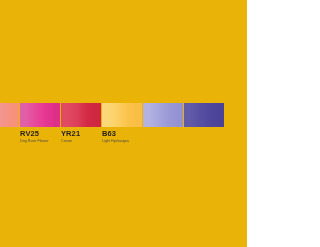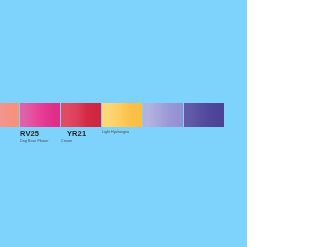--- a/index.html
+++ b/index.html
@@ -15,21 +15,21 @@
     overflow: hidden;
     position: relative;
   }
 
   #swatch-board {
     position: absolute;
     left: 0;
     top: 0;
     width: 247px;
     height: 247px;
-    background: #7dd3fc;
+    background: #eab308;
   }
 
   
   #swatch-strip {
     position: absolute;
     top: 103px;
     left: -21px;
     width: 289px;
     height: 24px;
     display: flex;
@@ -131,24 +131,25 @@
       <span class="label-name" style="color: rgb(74, 74, 74);">Pure Pink</span>
     </div>
 
     <div class="label-cell">
       <span class="label-code" style="color: rgb(35, 31, 32);">RV25</span>
       <span class="label-name" style="color: rgb(74, 74, 74);">Dog Rose Flower</span>
     </div>
 
 
     <div class="label-cell">
-      <span class="label-code" style="color: rgb(35, 31, 32); margin-left: 6px;">YR21</span>
+      <span class="label-code" style="color: rgb(35, 31, 32);">YR21</span>
       <span class="label-name" style="color: rgb(74, 74, 74);">Cream</span>
     </div>
 
     <div class="label-cell">
+      <span class="label-code" style="color: rgb(35, 31, 32);">B63</span>
       <span class="label-name" style="color: rgb(74, 74, 74);">Light Hydrangea</span>
     </div>
 
 
   </div>
 
 </div>
 
 </body></html>

